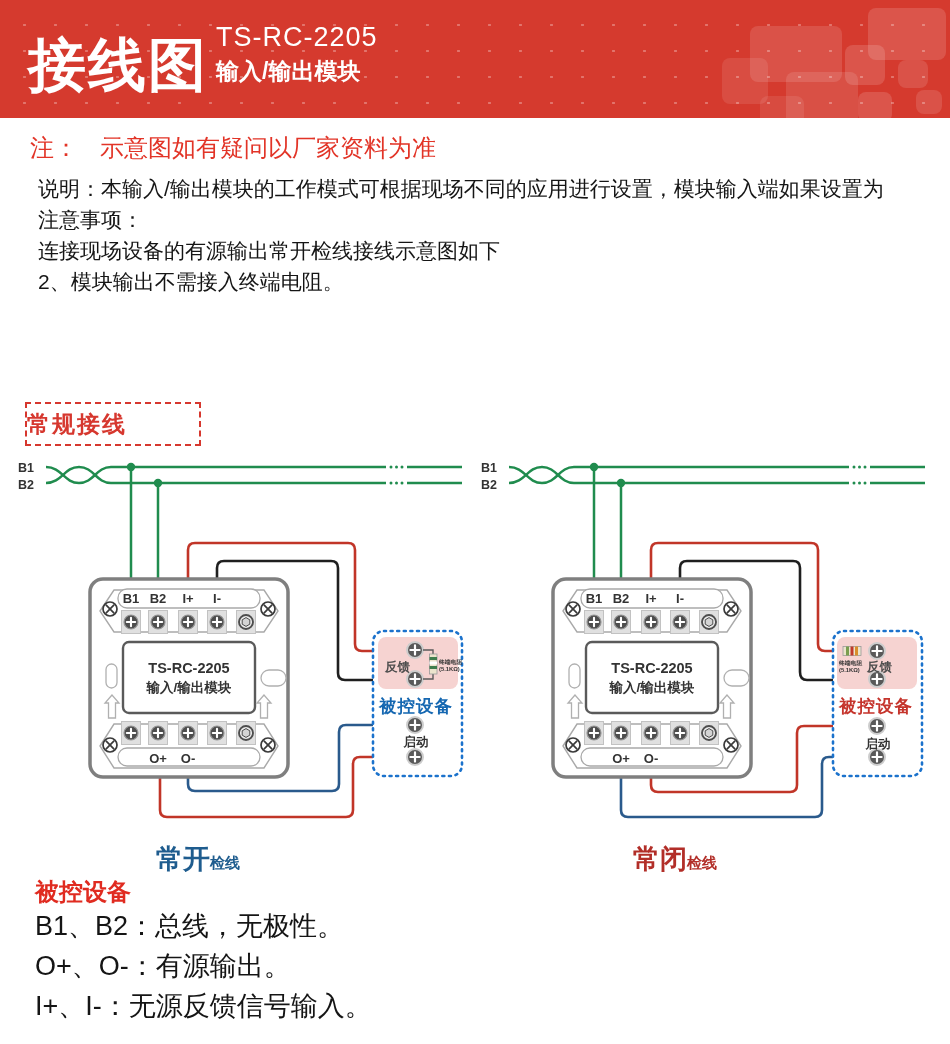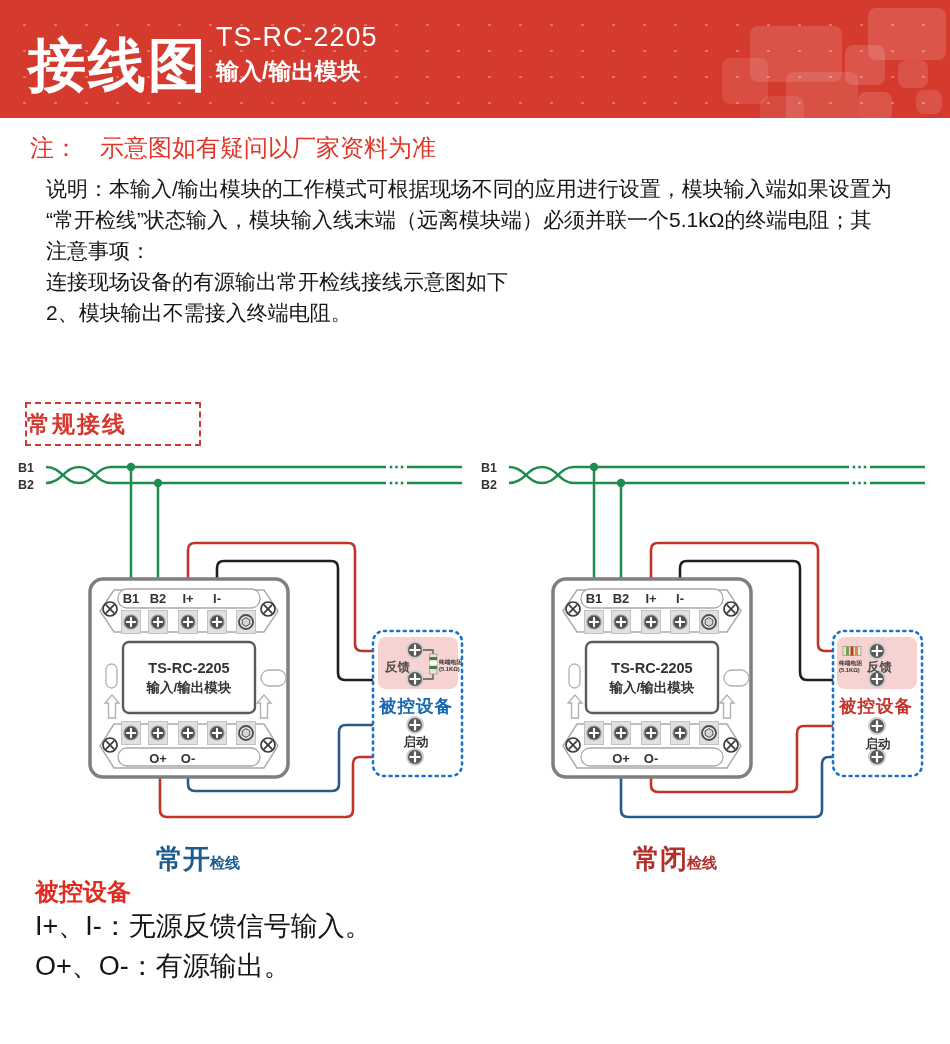--- a/index.html
+++ b/index.html
@@ -19,21 +19,21 @@
     position:absolute; left:28px; top:14px; color:#ffffff;
     font-size:58px; font-weight:700; letter-spacing:2px;margin-top:13px;
   }
   .header-sub { position:absolute; left:216px; top:22px; color:#ffffff; }
   .header-model { font-size:27px; font-weight:400; letter-spacing:1px; }
   .header-type  { font-size:23px; font-weight:700; margin-top:3px; }
 
   
   .note-line { position:absolute; left:30px; top:132px; font-size:24px; color:#e23427; font-weight:500; }
   .note-line .gap { display:inline-block; width:22px; }
-  .desc { position:absolute; left:46px; top:173px; width:905px; font-size:21px; line-height:31px; color:#151515; }
+  .desc { position:absolute; left:38px; top:173px; width:905px; font-size:21px; line-height:31px; color:#151515; }
 
   
   .section-box {
     position:absolute; left:25px; top:402px; width:176px; height:44px;
     border:2px dashed #d6372e; display:flex; align-items:center; 
   }
   .section-box span { color:#d6372e; font-size:23px; font-weight:700; letter-spacing:2px; }
 
   
   svg.diagram { position:absolute; left:0; top:0; width:950px; height:1044px; }
@@ -63,21 +63,20 @@
       <div class="header-type">输入/输出模块</div>
     </div>
   </div>
 
   <div class="note-line">
     <span>注：</span><span class="gap"></span><span>示意图如有疑问以厂家资料为准</span>
   </div>
 
   <div class="desc">
     <div>说明：本输入/输出模块的工作模式可根据现场不同的应用进行设置，模块输入端如果设置为</div>
-    <div>“常开检线”状态输入，模块输入线末端（远离模块端）必须并联一个5.1kΩ的终端电阻；其</div>
     <div>注意事项：</div>
     <div>连接现场设备的有源输出常开检线接线示意图如下</div>
     <div>2、模块输出不需接入终端电阻。</div>
   </div>
 
   <div class="section-box">
     <span>常规接线</span>
   </div>
 
   <svg class="diagram" viewBox="0 0 950 1044" font-family="Liberation Sans, DejaVu Sans, sans-serif">
@@ -236,17 +235,18 @@
       </g>
 
       <text x="633" y="868">
         <tspan font-size="27" font-weight="700" fill="#b22e28">常闭</tspan><tspan font-size="15" font-weight="700" fill="#b22e28">检线</tspan>
       </text>
     </g>
   </svg>
 
   <div class="legend-heading">被控设备</div>
   <div class="legend-lines">
+    <div>B1、B2：总线，无极性。</div>
+    <div>O+、O-：有源输出。</div>
     <div>I+、I-：无源反馈信号输入。</div>
-    <div>O+、O-：有源输出。</div>
   </div>
 
 </div>
 
 </body></html>

